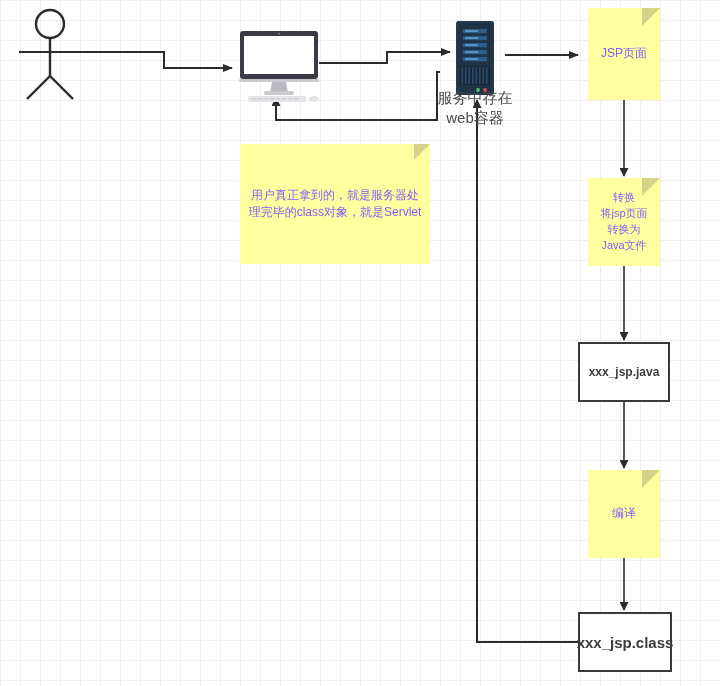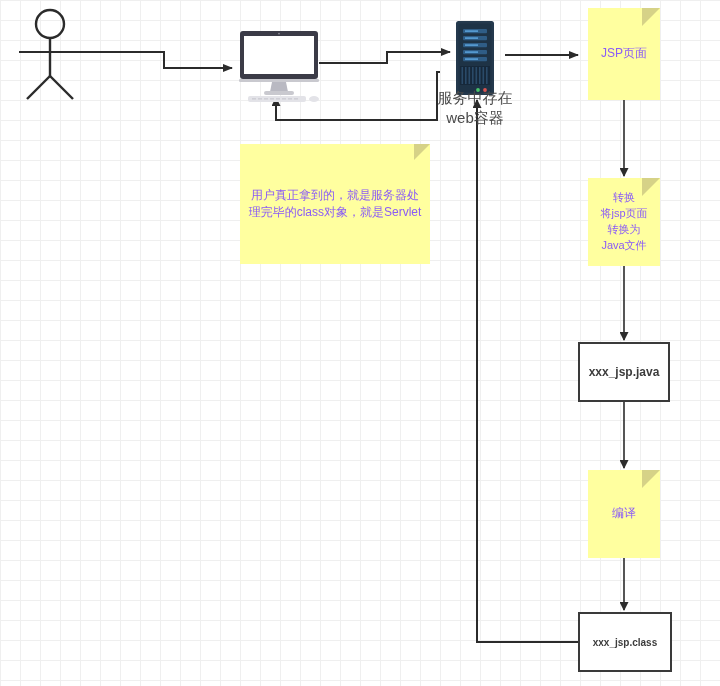--- a/index.html
+++ b/index.html
@@ -222,17 +222,17 @@
 
   <div class="node note" style="left:588px; top:470px; width:72px; height:88px; font-size:12px;">
     <span class="fold"></span>
     <span>编译</span>
   </div>
 
   <div class="node boxnode" style="left:578px; top:342px; width:92px; height:60px; font-size:12px;">
     <span>xxx_jsp.java</span>
   </div>
 
-  <div class="node boxnode" style="left:578px; top:612px; width:94px; height:60px; font-size:10px;">
+  <div class="node boxnode" style="left:578px; top:612px; width:94px; height:60px; font-size:15px;">
     <span>xxx_jsp.class</span>
   </div>
 
 </div>
 
 </body></html>

